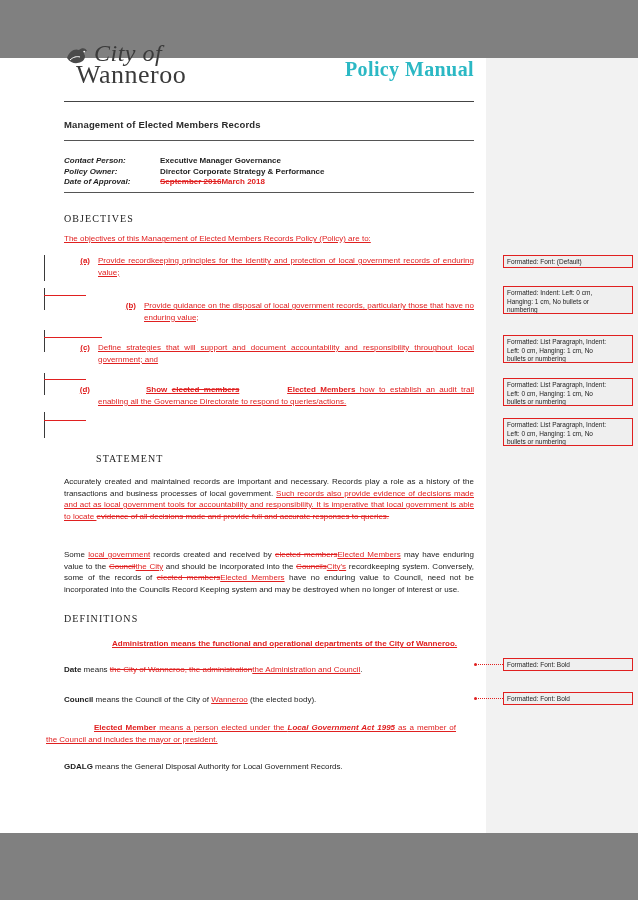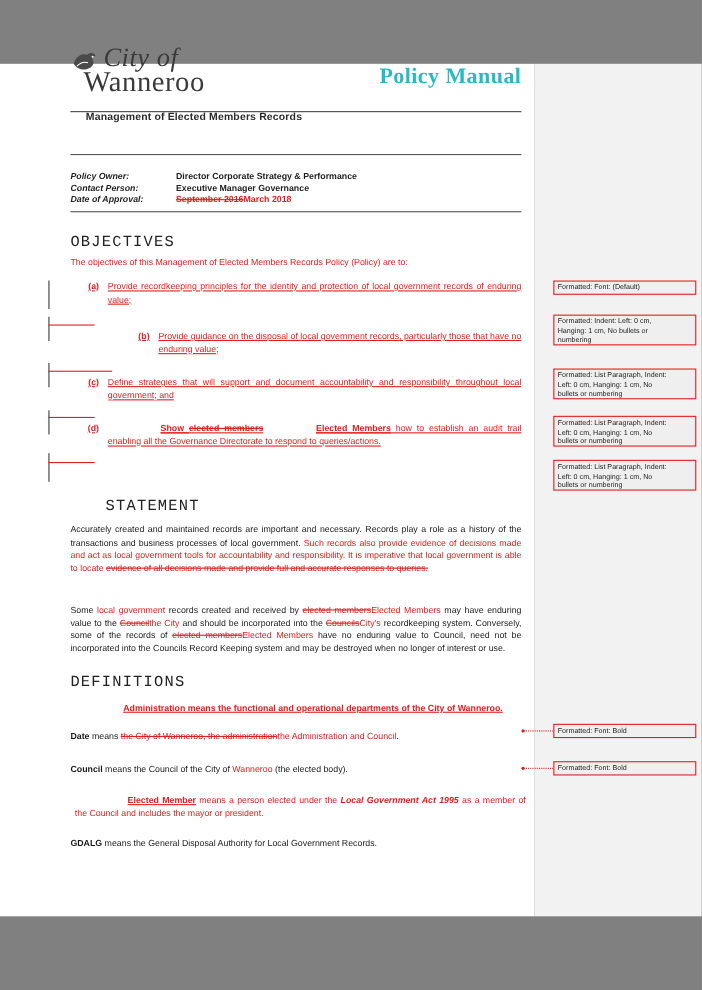--- a/index.html
+++ b/index.html
@@ -89,27 +89,26 @@
     position: absolute;
     left: 64px;
     top: 101px;
     width: 410px;
     height: 0;
     border-top: 1.4px solid #444;
   }
   .doc-title {
     position: absolute;
     left: 64px;
-    top: 101px;
+    top: 119px;
     font-family: "Liberation Sans", sans-serif;
     font-size: 9.5px;
     font-weight: bold;
     color: #2b2b2b;
     letter-spacing: .15px;
-    margin-left: 14px;
   }
   .hr-under-title {
     position: absolute;
     left: 64px;
     top: 140px;
     width: 410px;
     height: 0;
     border-top: 1px solid #555;
   }
 
@@ -149,35 +148,36 @@
     top: 192px;
     width: 410px;
     height: 0;
     border-top: 1px solid #555;
   }
 
   
   .sec-head {
     position: absolute;
     left: 64px;
-    font-family: Liberation Mono, monospace;
-    font-size: 14px;
+    font-family: Liberation Serif, serif;
+    font-size: 10px;
     letter-spacing: 1.1px;
     color: #222;
   }
   .para {
     position: absolute;
     font-family: "Liberation Sans", sans-serif;
     font-size: 8px;
     line-height: 11.5px;
     color: #1c1c1c;
     text-align: justify;
   }
   .ins {
     color: #e02020;
+    text-decoration: underline;
   }
   .del {
     color: #e02020;
     text-decoration: line-through;
   }
   .ins-b { color:#e02020; text-decoration: underline; font-weight: bold; padding-left: 48px;}
   .del-b { color:#e02020; text-decoration: line-through; font-weight: bold;}
 
   
   .obj-item {
@@ -261,26 +261,26 @@
   </div>
   <div class="policy-manual">Policy Manual</div>
 </div>
 <div class="hr-top"></div>
 
 <div class="doc-title">Management of Elected Members Records</div>
 <div class="hr-under-title"></div>
 
 <div class="meta">
   <div class="meta-row">
+    <span class="meta-label">Contact Person:</span>
+    <span class="meta-value">Executive Manager Governance</span>
+  </div>
+  <div class="meta-row">
     <span class="meta-label">Policy Owner:</span>
     <span class="meta-value">Director Corporate Strategy &amp; Performance</span>
-  </div>
-  <div class="meta-row">
-    <span class="meta-label">Contact Person:</span>
-    <span class="meta-value">Executive Manager Governance</span>
   </div>
   <div class="meta-row">
     <span class="meta-label">Date of Approval:</span>
     <span class="meta-value struck">
       <span class="strike">September 2016</span><span>March 2018</span>
     </span>
   </div>
 </div>
 <div class="hr-under-meta"></div>
 
@@ -338,21 +338,21 @@
 </div>
 
 <div class="para" style="left:64px; top:664px; width:410px;">
   <span style="font-weight:bold;">Date</span><span> means </span><span class="del">the City of Wanneroo, the administration</span><span class="ins">the Administration and Council</span><span>.</span>
 </div>
 
 <div class="para" style="left:64px; top:694px; width:410px;">
   <span style="font-weight:bold;">Council</span><span> means the Council of the City of </span><span class="ins">Wanneroo</span><span> (the elected body).</span>
 </div>
 
-<div class="para" style="left:68px; top:722px; width:410px;">
+<div class="para" style="left:46px; top:722px; width:410px;">
   <span class="ins-b">Elected Member</span><span class="ins"> means a person elected under the </span><span class="ins" style="font-style:italic;font-weight:bold;">Local Government Act 1995</span><span class="ins"> as a member of the Council and includes the mayor or president.</span>
 </div>
 
 <div class="para" style="left:64px; top:761px; width:410px;">
   <span style="font-weight:bold;">GDALG</span><span> means the General Disposal Authority for Local Government Records.</span>
 </div>
 
 <div class="cmt" style="left:503px; top:255px; width:130px; height:13px;">
   <span>Formatted: Font: (Default)</span>
 </div>

